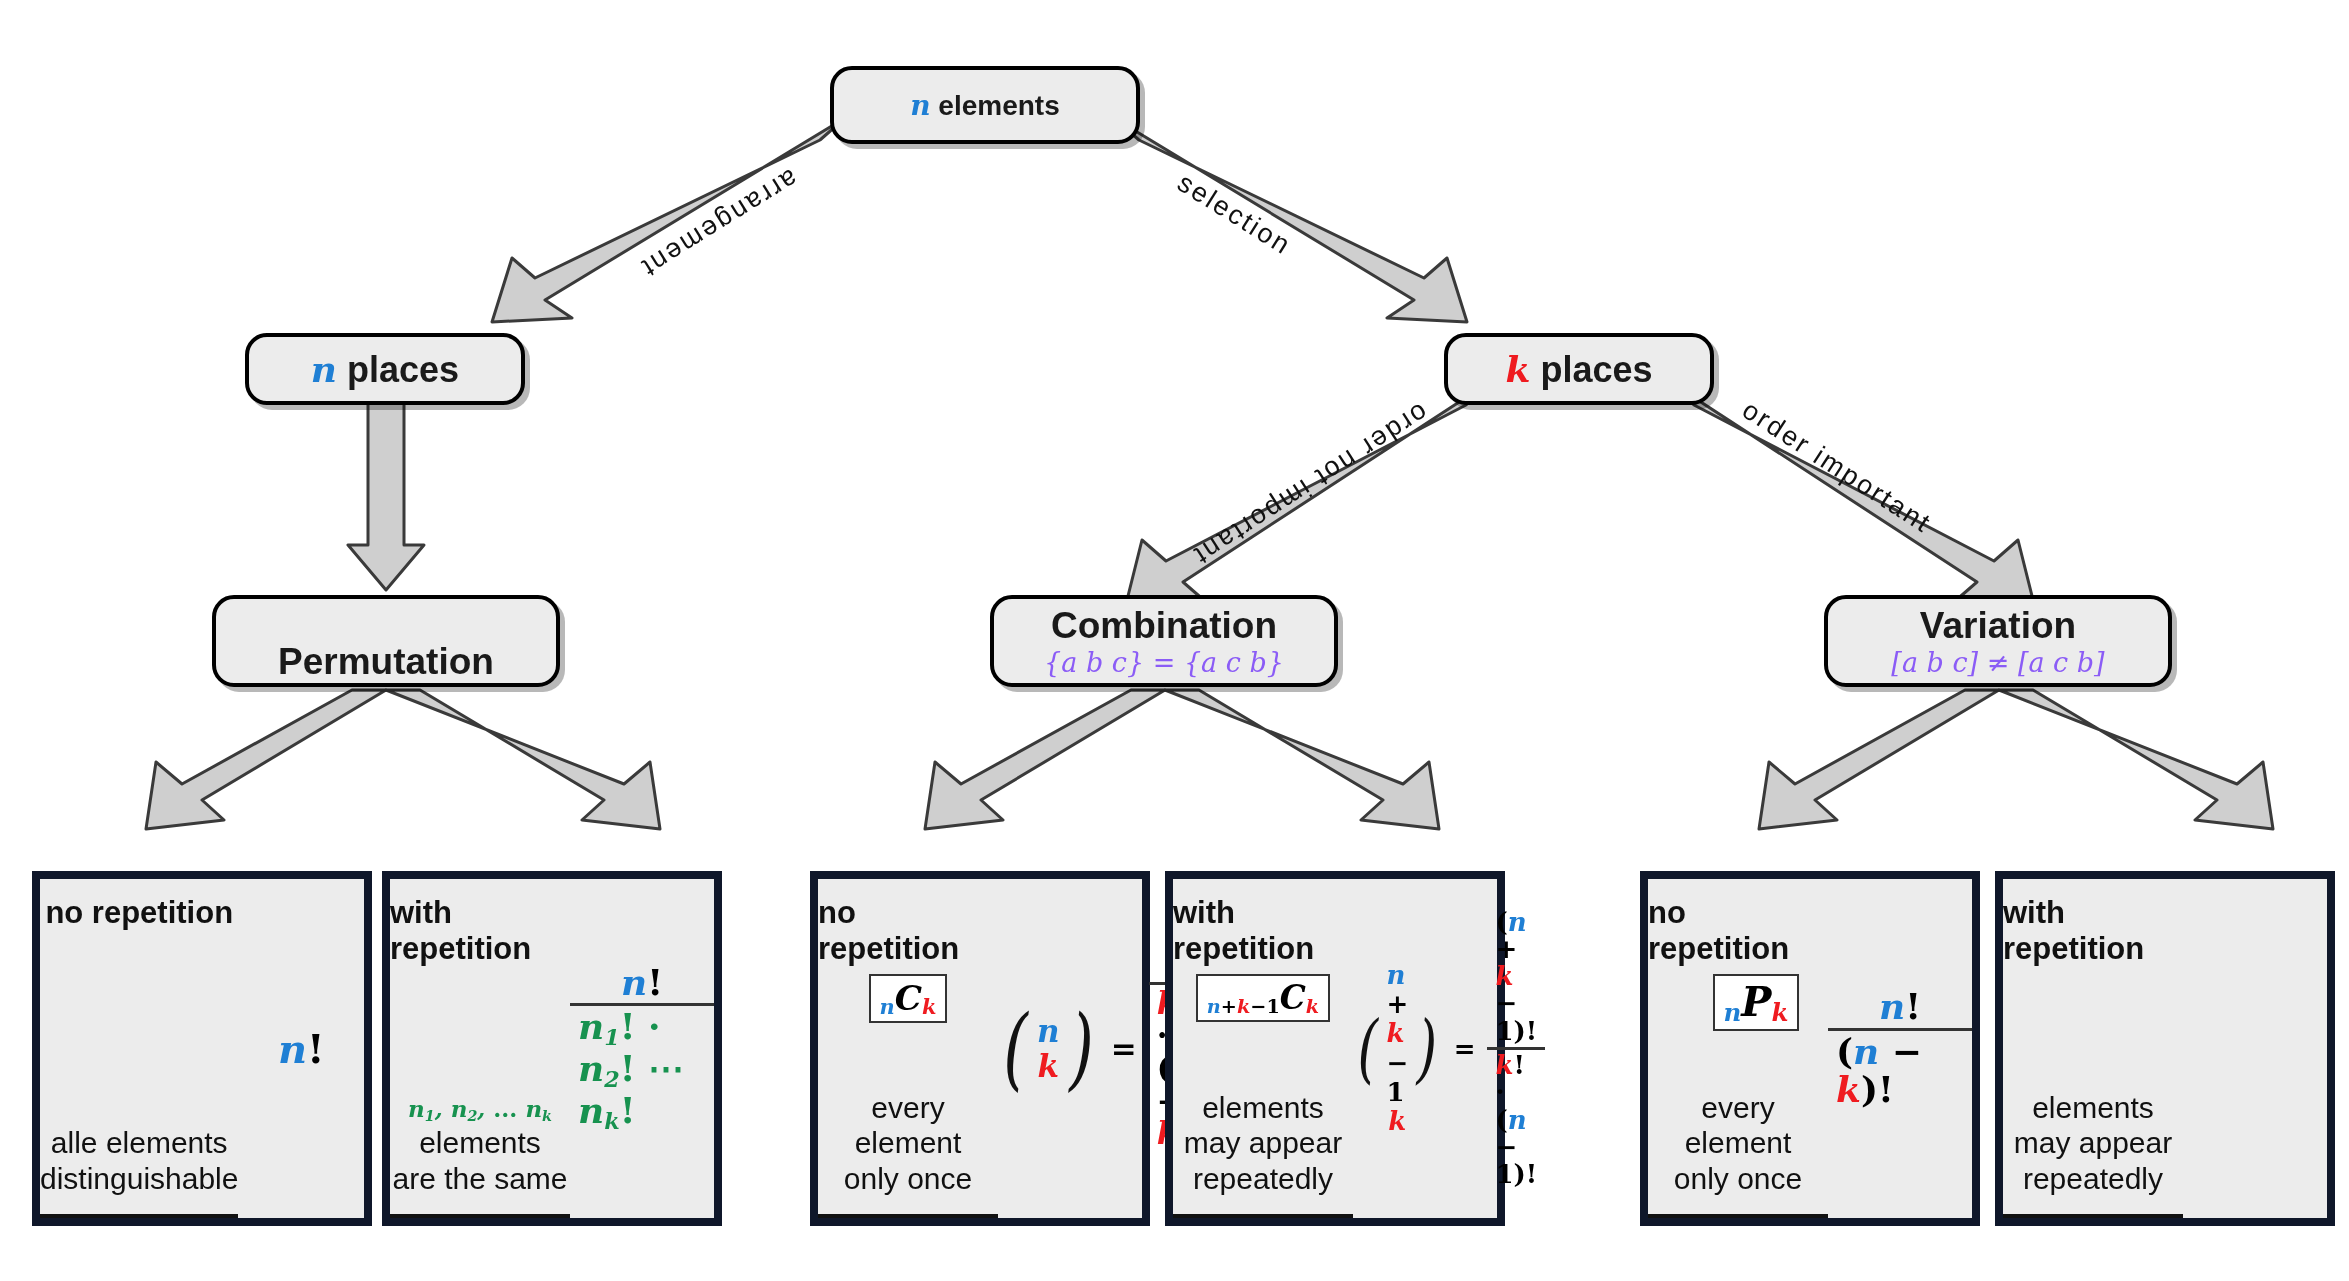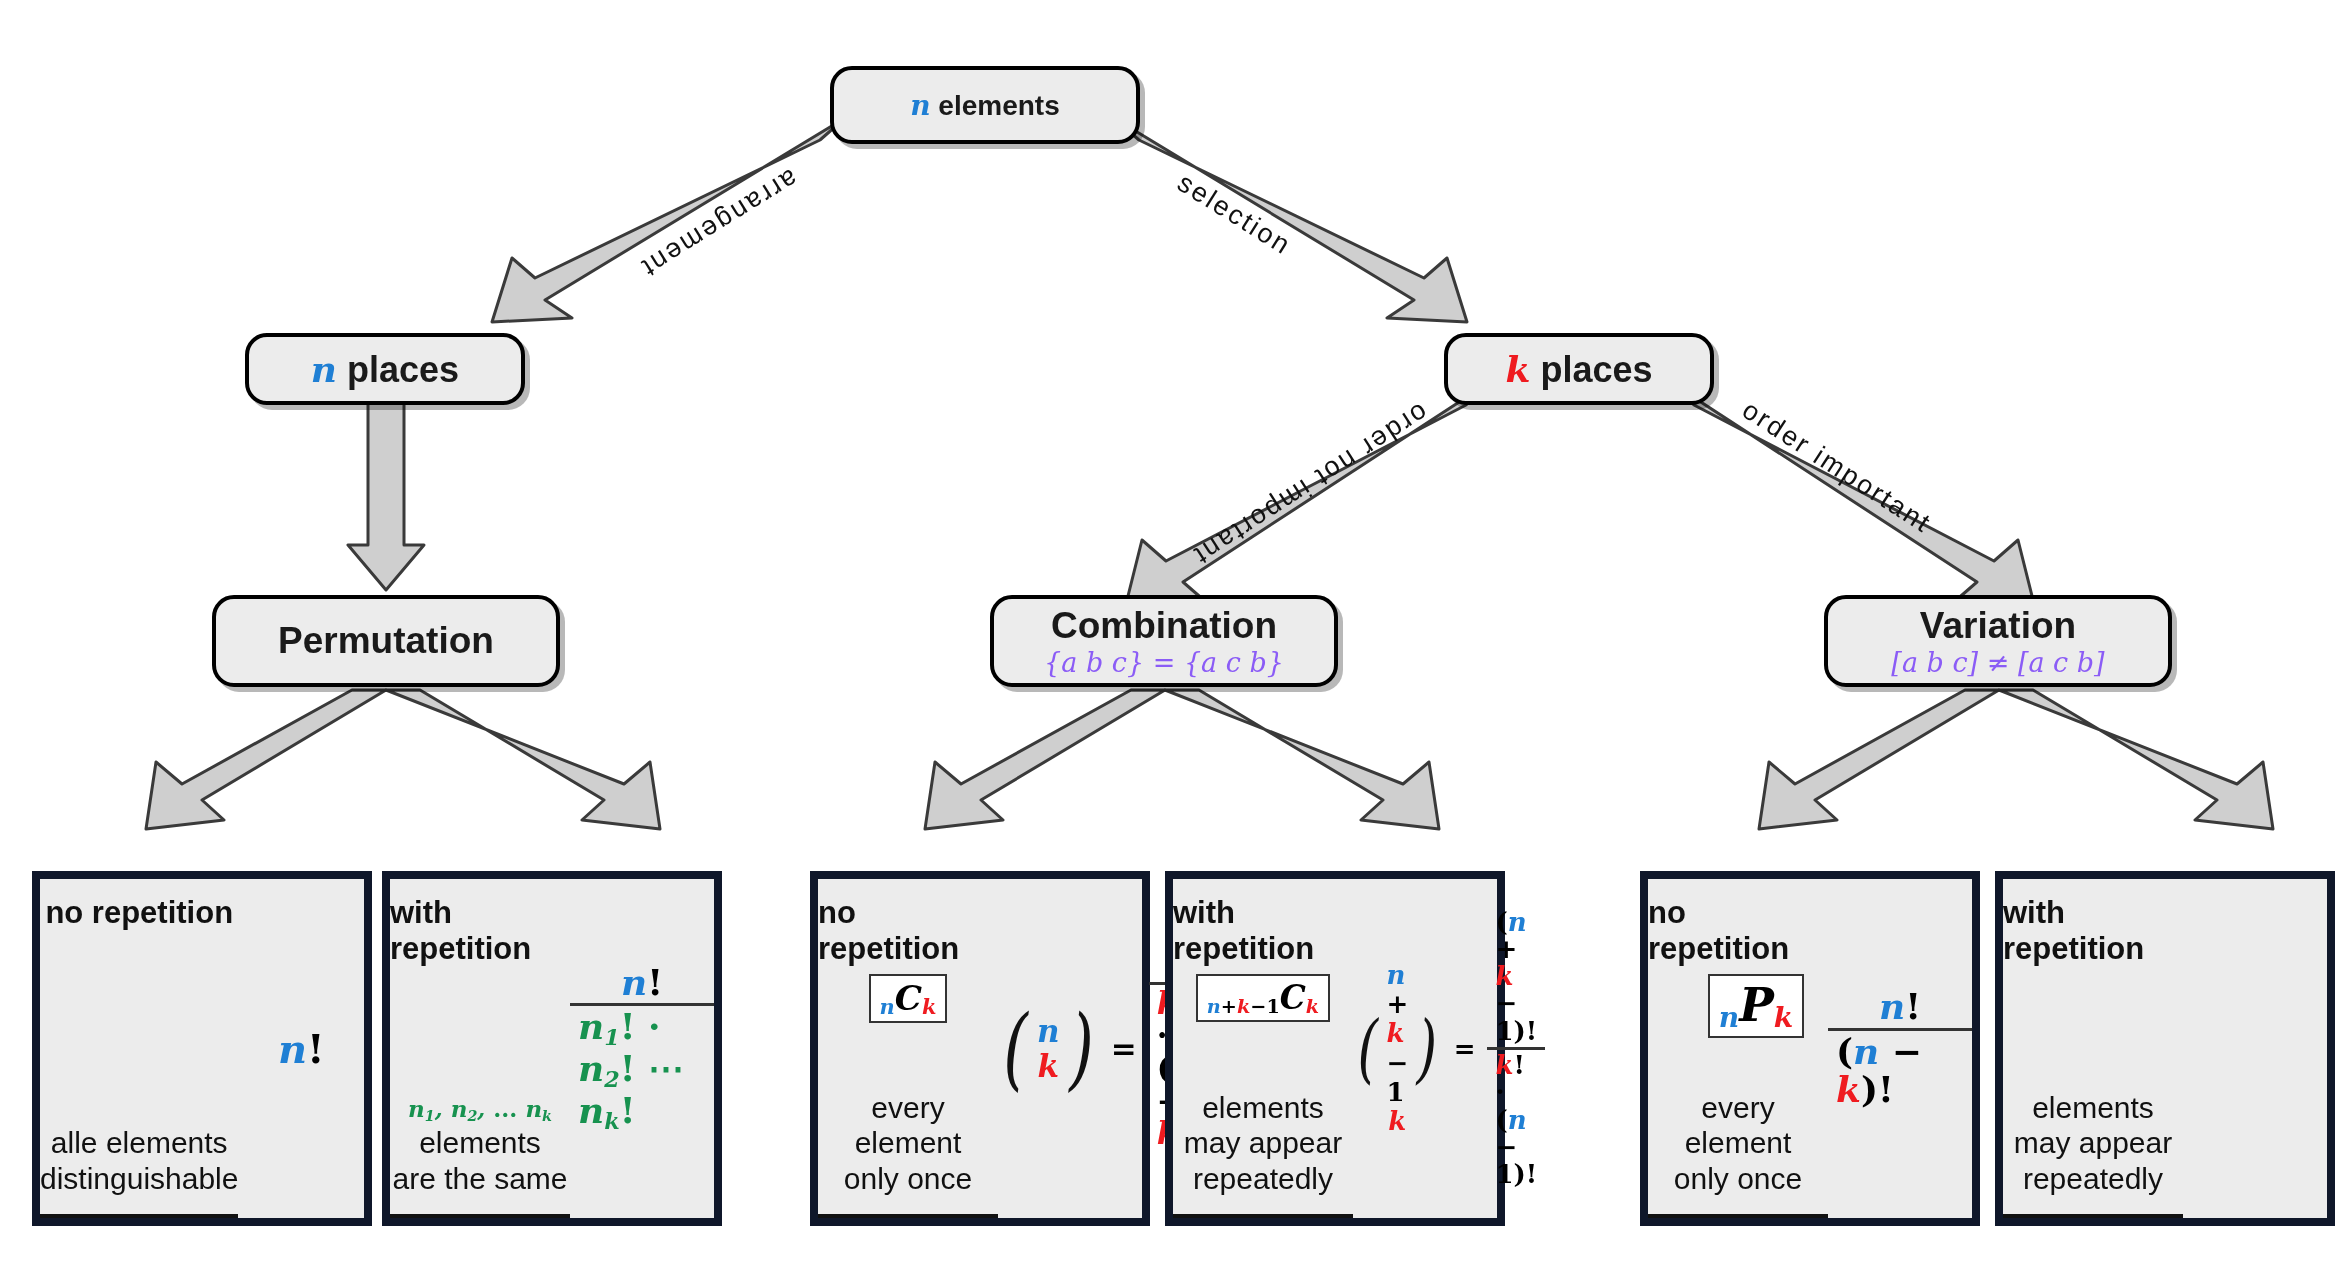--- a/index.html
+++ b/index.html
@@ -102,21 +102,21 @@
       <span class="math blue">n</span><span> places</span>
     </div>
   </div>
 
   <div class="node" style="left:1444px;top:333px;width:270px;height:72px;">
     <div class="title" style="font-size:36px;">
       <span class="math red">k</span><span> places</span>
     </div>
   </div>
 
-  <div class="node" style="left:212px;top:595px;width:348px;height:92px;">
+  <div class="node" style="left:212px;top:595px;width:348px;height:92px;justify-content:flex-end;">
     <div class="title" style="font-size:37px;">Permutation</div>
   </div>
 
   <div class="node" style="left:990px;top:595px;width:348px;height:92px;padding-top:2px;">
     <div class="title" style="font-size:37px;line-height:1.0;">Combination</div>
     <div class="sub" style="font-size:27px;margin-top:3px;">{a b c} = {a c b}</div>
   </div>
 
   <div class="node" style="left:1824px;top:595px;width:348px;height:92px;padding-top:2px;">
     <div class="title" style="font-size:37px;line-height:1.0;">Variation</div>
@@ -194,21 +194,21 @@
           <span class="num"><span class="mathn">(</span><span class="blue">n</span><span class="mathn"> + </span><span class="red">k</span><span class="mathn"> − 1)!</span></span>
           <span class="den"><span class="red">k</span><span class="mathn">! · (</span><span class="blue">n</span><span class="mathn"> − 1)!</span></span>
         </span>
       </span>
     </div>
   </div>
 
   <div class="leaf" style="left:1640px;top:871px;width:340px;height:355px;">
     <div class="cellA">
       <div class="hdr">no repetition</div>
-      <div class="notation" style="font-size:39px;margin-left:36px;">
+      <div class="notation" style="font-size:34px;margin-left:36px;">
         <span class="math blue" style="font-size:0.72em;vertical-align:-0.2em;">n</span><span class="math" style="font-size:1.18em;">P</span><span class="math red" style="font-size:0.72em;vertical-align:-0.2em;">k</span>
       </div>
       <div class="desc">every element<br>only once</div>
     </div>
     <div class="cellB">
       <span class="frac math" style="font-size:36px;">
         <span class="num"><span class="blue">n</span><span class="mathn">!</span></span>
         <span class="den"><span class="mathn">(</span><span class="blue">n</span><span class="mathn"> − </span><span class="red">k</span><span class="mathn">)!</span></span>
       </span>
     </div>

